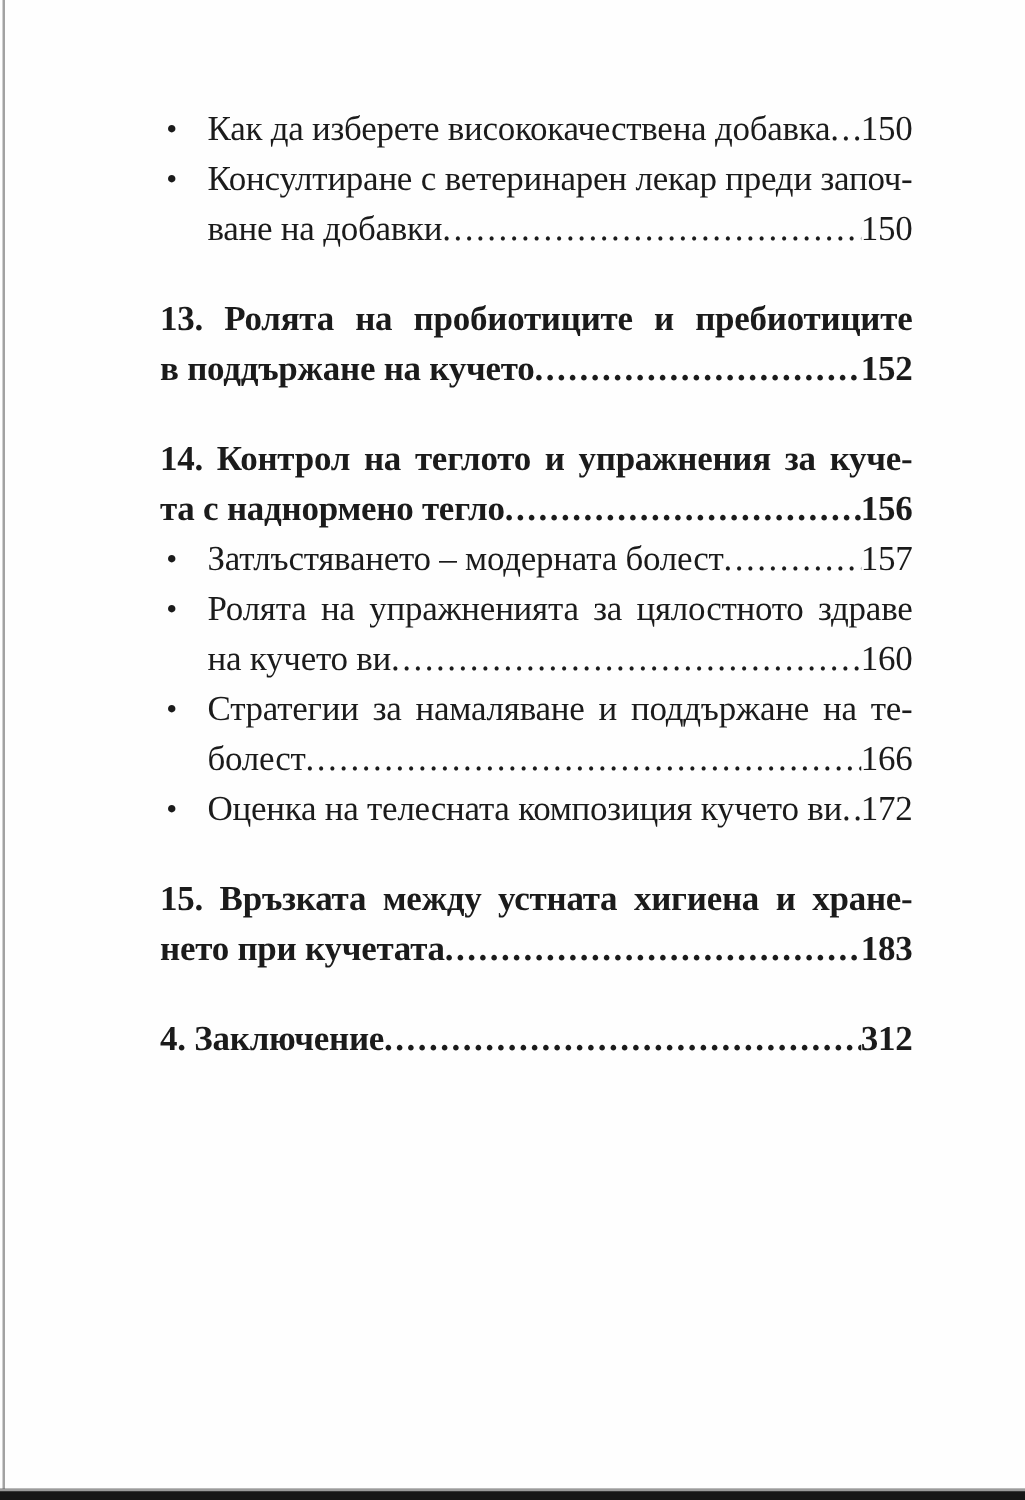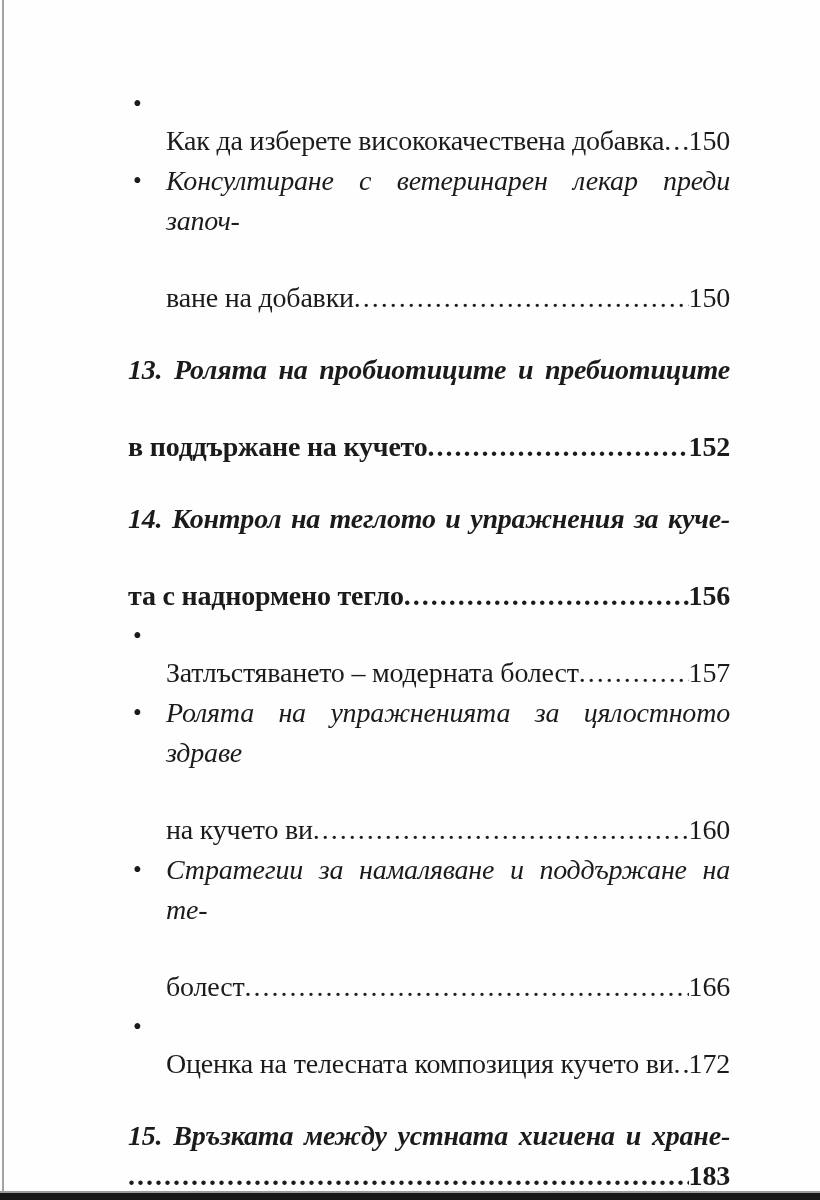--- a/index.html
+++ b/index.html
@@ -57,40 +57,38 @@
     top: 0;
     line-height: 40px;
     font-size: 25px;
   }
   .line.with-page {
     display: flex;
     align-items: baseline;
   }
   .line.with-page .text {
     white-space: nowrap;
-    margin-top: 37px;
   }
   .leader {
     flex: 1;
     overflow: hidden;
     white-space: nowrap;
     min-width: 10px;
   }
   .leader::after {
     content: "..........................................................................................................................";
     letter-spacing: 2px;
   }
   .pagenum {
     white-space: nowrap;
     text-align: center;
   }
   .line.jfill {
     text-align: justify;
     text-align-last: justify;
-    font-style: italic;
     -moz-text-align-last: justify;
   }
 </style>
 </head>
 <body>
 
 <div>
   <div class="scan-left-edge"></div>
   <div class="toc">
     <div>
@@ -157,20 +155,21 @@
           <span class="marker">•</span>
           <div class="line with-page">
             <span class="text">Оценка на телесната композиция кучето ви</span>
             <span class="leader"></span>
             <span class="pagenum">172</span>
           </div>
         </div>
         <div class="entry chapter">
           <div class="line jfill">15. Връзката между устната хигиена и хране-</div>
           <div class="line with-page">
+            <span class="text">нето при кучетата</span>
             <span class="leader"></span>
             <span class="pagenum">183</span>
           </div>
         </div>
         <div class="entry chapter">
           <div class="line with-page">
             <span class="text">4. Заключение</span>
             <span class="leader"></span>
             <span class="pagenum">312</span>
           </div>

